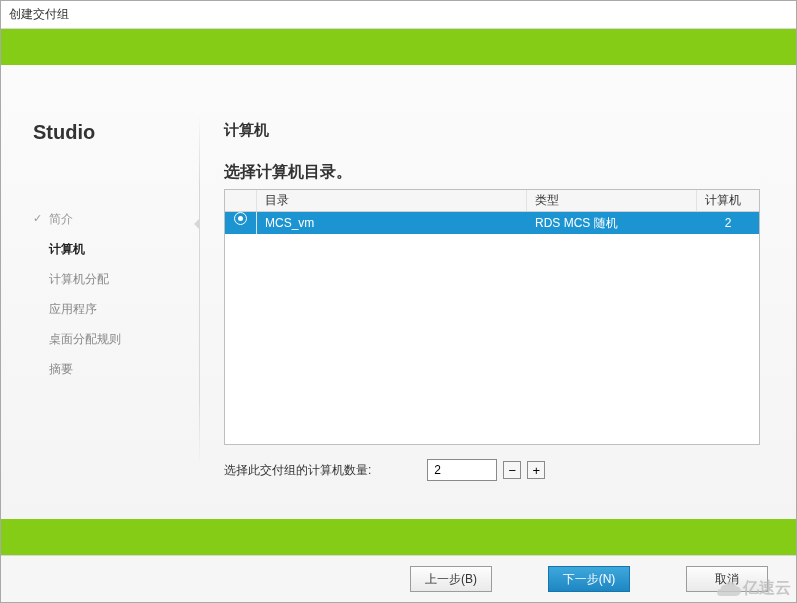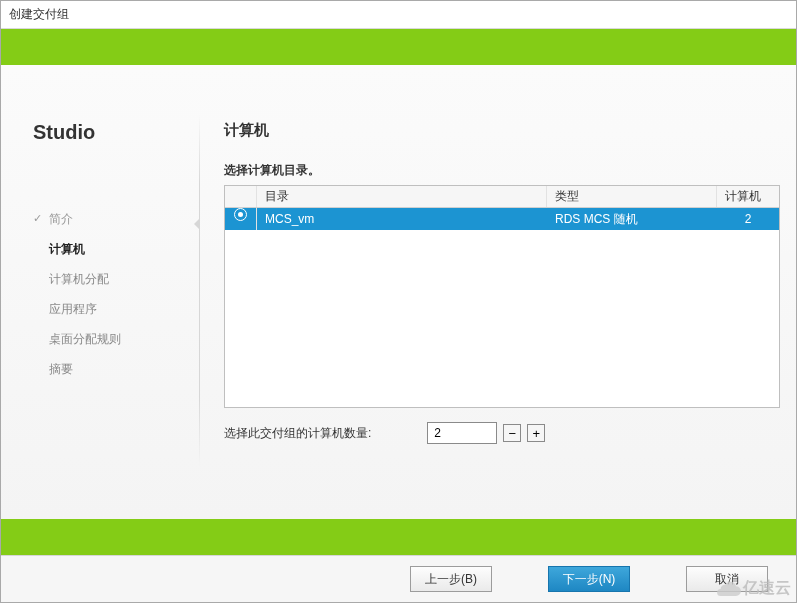--- a/index.html
+++ b/index.html
@@ -27,21 +27,21 @@
       display: flex;
       align-items: center;
       padding: 0 8px;
       background: #fff;
       color: #333;
     }
     .main-area {
       flex: 1;
       display: flex;
       background: linear-gradient(to bottom, #fbfbfb, #f4f4f4);
-      padding: 20px 16px 12px 28px;
+      padding: 20px 36px 12px 28px;
     }
     .sidebar {
       width: 170px;
       padding-top: 36px;
       padding-right: 10px;
     }
     .studio-title {
       font-size: 20px;
       font-weight: bold;
       color: #333;
@@ -97,30 +97,30 @@
       display: flex;
       flex-direction: column;
     }
     .page-heading {
       font-size: 15px;
       font-weight: bold;
       color: #333;
       margin-bottom: 22px;
     }
     .instruction {
-      font-size: 12px;
+      font-size: 16px;
       font-weight: bold;
       color: #333;
       margin-bottom: 6px;
       font-family: Liberation Mono, monospace;
     }
     .table-container {
       border: 1px solid #bfbfbf;
       background: #fff;
-      height: 223px;
+      height: 256px;
       display: flex;
       flex-direction: column;
     }
     .table-header {
       display: flex;
       background: #f6f6f6;
       border-bottom: 1px solid #d0d0d0;
       height: 22px;
       align-items: center;
       font-size: 12px;

